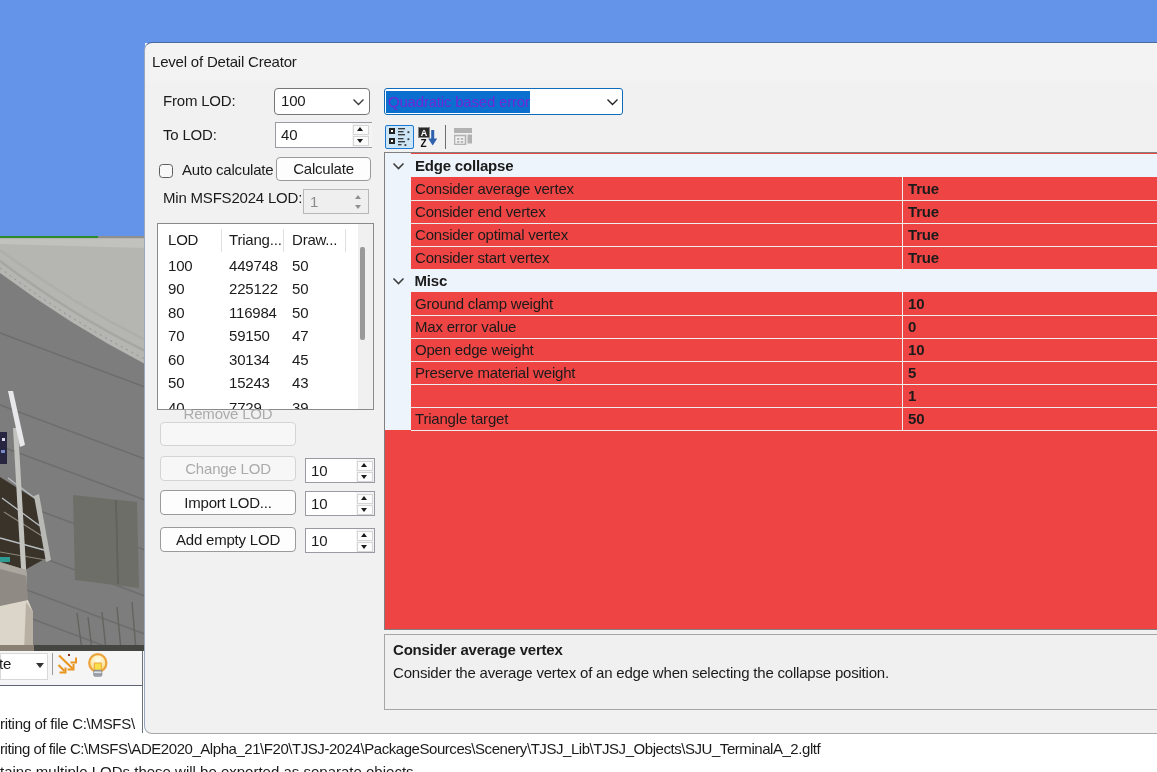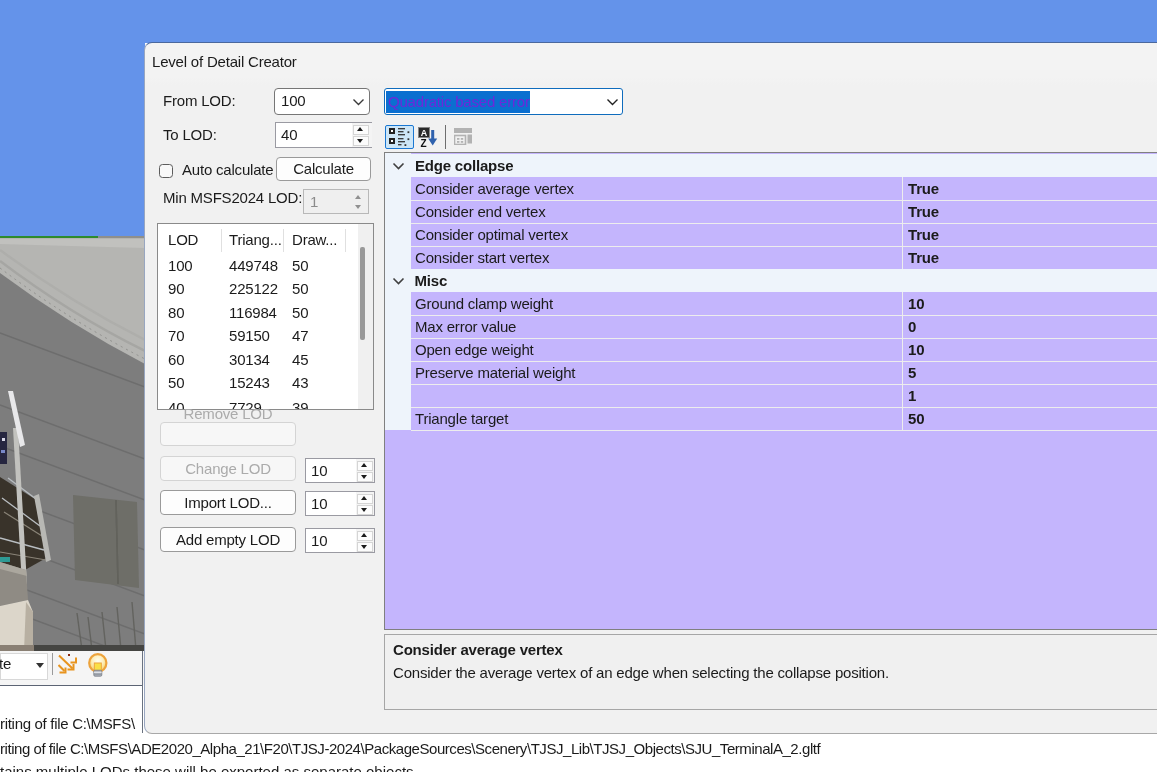--- a/index.html
+++ b/index.html
@@ -250,21 +250,21 @@
 <svg class="abs" style="left:454px;top:128px;" width="19" height="17">
   <rect x="0" y="0" width="18" height="5" fill="#b2b2b2"></rect>
   <rect x="13.5" y="6.5" width="4.5" height="9" fill="#b2b2b2"></rect>
   <rect x="0.5" y="7.5" width="11" height="9" fill="none" stroke="#b2b2b2" stroke-width="1.6"></rect>
   <rect x="3" y="10" width="2.4" height="1.8" fill="#b2b2b2"></rect>
     <rect x="6.8" y="10" width="2.4" height="1.8" fill="#b2b2b2"></rect>
   <rect x="3" y="13" width="2.4" height="1.8" fill="#b2b2b2"></rect>
     <rect x="6.8" y="13" width="2.4" height="1.8" fill="#b2b2b2"></rect>
 </svg>
 
-<div class="abs" style="left:383.5px;top:152px;width:774px;height:477.5px;background:#c4b5fd;border:1px solid #808080;border-right:none;overflow:hidden;">
+<div class="abs" style="left:383.5px;top:152px;width:774px;height:477.5px;background:#ef4444;border:1px solid #808080;border-right:none;overflow:hidden;">
   <div class="abs" style="left:0;top:0;width:26px;height:277px;background:#eef4fb;"></div>
   <div class="abs" style="left:0;top:1px;width:774px;height:23px;background:#eef4fb;"></div>
   <div class="abs" style="left:0;top:116px;width:774px;height:23px;background:#eef4fb;"></div>
   <svg class="abs" style="left:7.5px;top:9px;" width="13" height="8">
       <path d="M1.5 1.5 L6.5 6.5 L11.5 1.5" stroke="#404040" stroke-width="1.6" fill="none"></path>
     </svg>
   <svg class="abs" style="left:7.5px;top:124px;" width="13" height="8">
       <path d="M1.5 1.5 L6.5 6.5 L11.5 1.5" stroke="#404040" stroke-width="1.6" fill="none"></path>
     </svg>
   <div class="t b" style="left:30.5px;top:2.5px;">Edge collapse</div>

